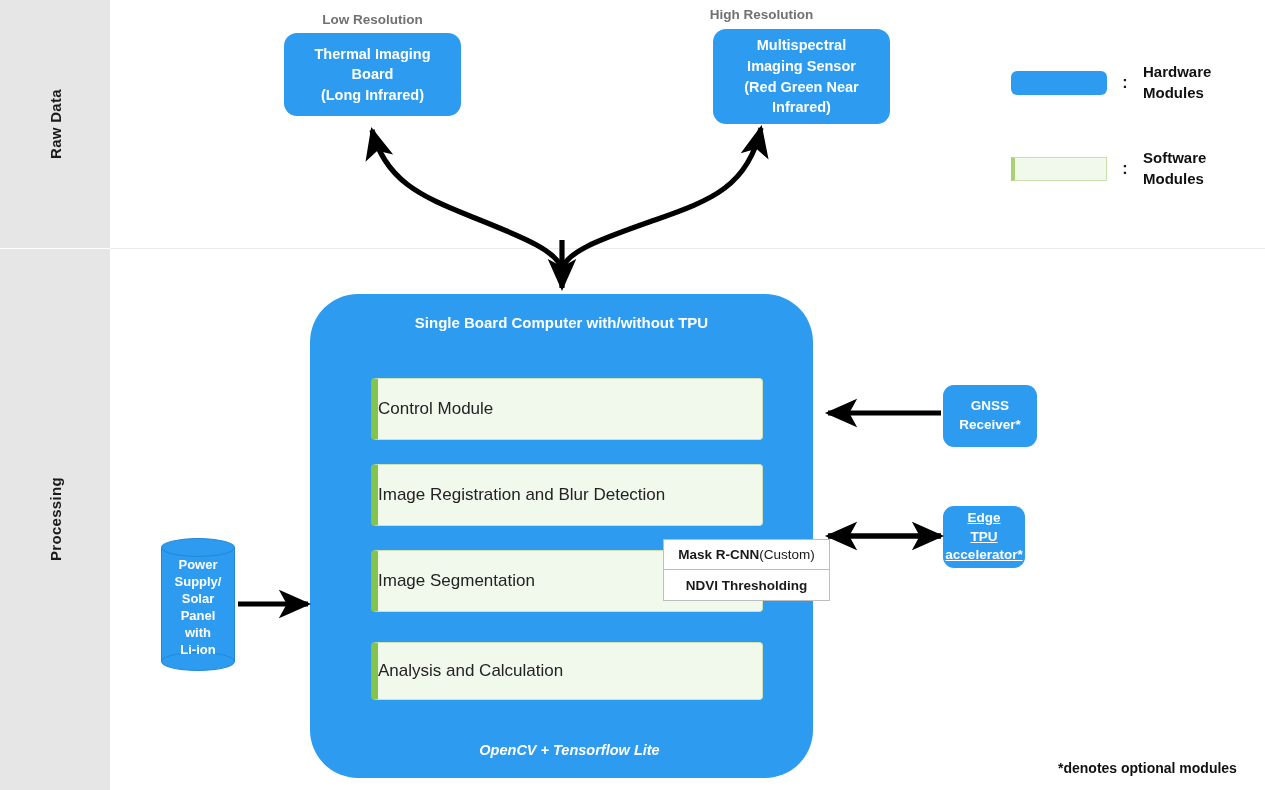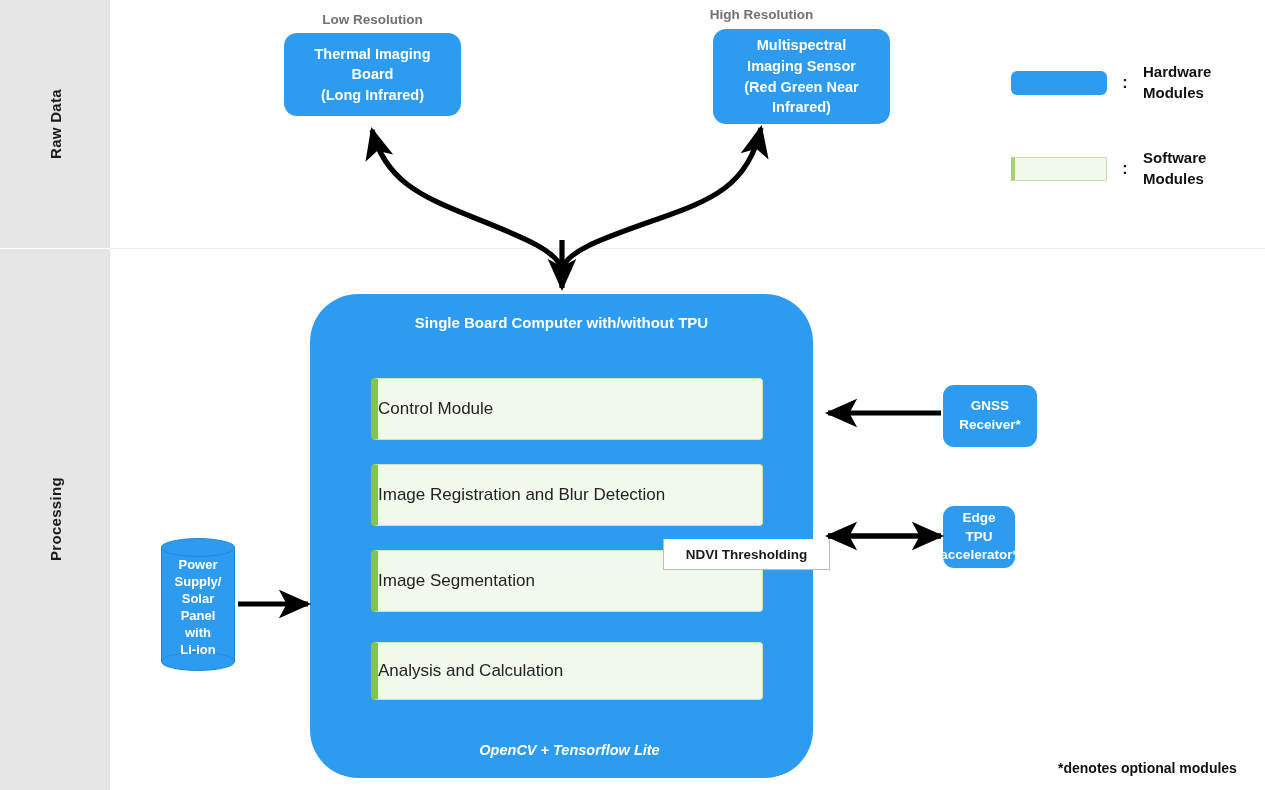--- a/index.html
+++ b/index.html
@@ -89,21 +89,21 @@
   #subbox-ndvi{border-top:none;font-weight:bold;}
 
   
   .periph{
     position:absolute;background:#2d9bf0;border-radius:11px;
     color:#ffffff;font-weight:bold;font-size:13.5px;line-height:1.38;
     display:flex;align-items:center;justify-content:center;text-align:center;
     box-sizing:border-box;padding:7px 6px;
   }
   #periph-gnss{left:943px;top:385px;width:94px;height:62px;}
-  #periph-tpu{left:943px;top:506px;width:72px;height:62px;}
+  #periph-tpu{left:943px;top:506px;width:82px;height:62px;text-decoration:underline;}
 
   
   #power{position:absolute;left:161px;top:538px;width:74px;height:133px;}
   .cyl-body{position:absolute;left:0;top:9px;width:74px;height:115px;background:#2d9bf0;
             border-left:1px solid #2188d8;border-right:1px solid #2188d8;box-sizing:border-box;}
   .cyl-top{position:absolute;left:0;top:0px;width:74px;height:19px;background:#2d9bf0;
            border:1px solid #2188d8;border-radius:50%;box-sizing:border-box;}
   .cyl-bot{position:absolute;left:0;top:114px;width:74px;height:19px;background:#2d9bf0;
            border:1px solid #2188d8;border-radius:50%;box-sizing:border-box;}
   #power-label{
@@ -175,20 +175,24 @@
       <div class="module-label">Control Module</div>
     </div>
 
     <div class="module" id="module-registration">
       <div class="module-label">Image Registration and Blur Detection</div>
     </div>
 
     <div class="module" id="module-segmentation">
       <div class="module-label">Image Segmentation</div>
       <div id="seg-sub">
+        <div class="subbox" id="subbox-mask">
+          <b>Mask R-CNN</b>
+            <span class="reg"> (Custom)</span>
+        </div>
         <div class="subbox" id="subbox-ndvi">
           <b>NDVI Thresholding</b>
         </div>
       </div>
     </div>
 
     <div class="module" id="module-analysis">
       <div class="module-label">Analysis and Calculation</div>
     </div>
 

